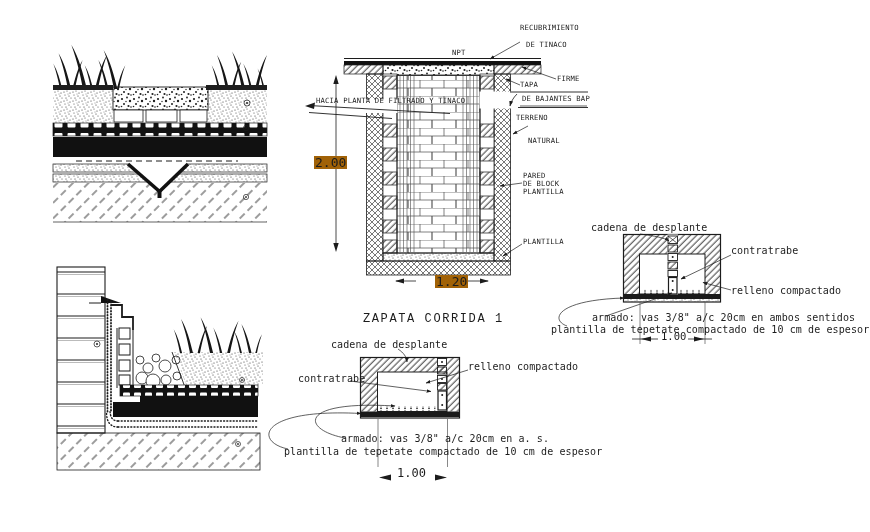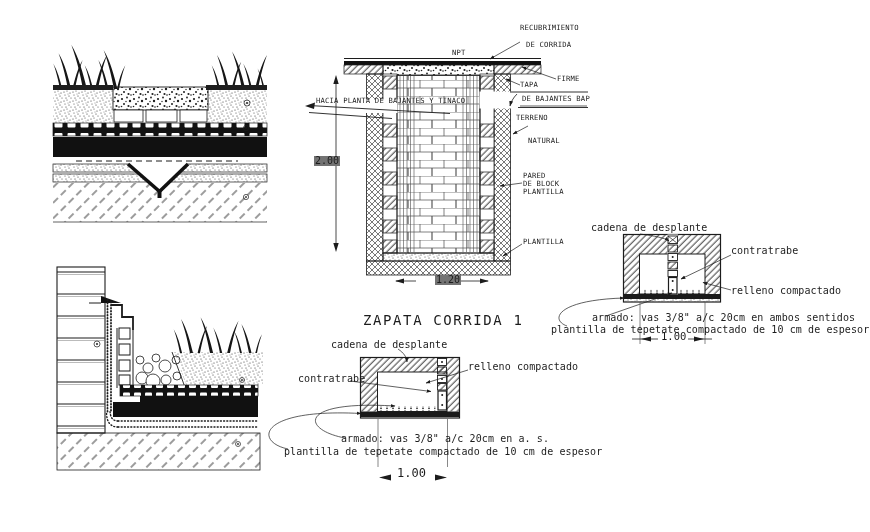--- a/index.html
+++ b/index.html
@@ -1,24 +1,24 @@
 <!DOCTYPE html>
 <html><head>
 <meta charset="utf-8">
 <style>
   html,body{margin:0;padding:0;background:#fff;}
   .canvas{position:relative;width:870px;height:532px;background:#fff;overflow:hidden;
           font-family:"DejaVu Sans Mono",monospace;color:#1c1c1c;}
   .canvas svg{position:absolute;left:0;top:0;}
   .lbl{position:absolute;white-space:nowrap;font-size:7.2px;letter-spacing:.2px;line-height:1;color:#1c1c1c;}
   .lbl2{position:absolute;white-space:nowrap;font-size:10px;letter-spacing:.1px;line-height:1;color:#1c1c1c;}
-  .dim{position:absolute;white-space:nowrap;font-size:10px;line-height:1;background:#737373;padding:0 1px;color:#1c1c1c;}
+  .dim{position:absolute;white-space:nowrap;font-size:13px;line-height:1;background:#a16207;padding:0 1px;color:#1c1c1c;}
   .dimL{position:absolute;white-space:nowrap;font-size:12px;line-height:1;color:#1c1c1c;}
   .dimM{position:absolute;white-space:nowrap;font-size:10.5px;line-height:1;color:#1c1c1c;}
-  .title-lbl{position:absolute;white-space:nowrap;font-size:14px;letter-spacing:1.6px;line-height:1;color:#1c1c1c;}
+  .title-lbl{position:absolute;white-space:nowrap;font-size:12px;letter-spacing:1.6px;line-height:1;color:#1c1c1c;font-family:Liberation Mono, monospace;}
 </style>
 </head>
 <body>
 
 <div class="canvas">
 
 <svg width="870" height="532" viewBox="0 0 870 532">
 <defs>
   <pattern id="h45" width="4.5" height="4.5" patternUnits="userSpaceOnUse" patternTransform="rotate(45)">
     <line x1="2" y1="0" x2="2" y2="4.5" stroke="#3a3a3a" stroke-width="1"></line>
@@ -340,25 +340,25 @@
     <line x1="632" y1="339" x2="658" y2="339" stroke="#1c1c1c" stroke-width="0.8"></line>
     <line x1="688" y1="339" x2="712" y2="339" stroke="#1c1c1c" stroke-width="0.8"></line>
     <polygon points="641,339 651,336.4 651,341.6" fill="#1c1c1c"></polygon>
     <polygon points="704,339 694,336.4 694,341.6" fill="#1c1c1c"></polygon>
   </g>
 </g>
 </svg>
 
 <div class="lbl" style="left:452px;top:49px">NPT</div>
 <div class="lbl" style="left:520px;top:24px">RECUBRIMIENTO</div>
-<div class="lbl" style="left:526px;top:41px">DE CORRIDA</div>
+<div class="lbl" style="left:526px;top:41px">DE TINACO</div>
 <div class="lbl" style="left:557px;top:75px">FIRME</div>
 <div class="lbl" style="left:520px;top:81px">TAPA</div>
 <div class="lbl" style="left:522px;top:95px">DE BAJANTES BAP</div>
-<div class="lbl" style="left:316px;top:97px">HACIA PLANTA DE BAJANTES Y TINACO</div>
+<div class="lbl" style="left:316px;top:97px">HACIA PLANTA DE FILTRADO Y TINACO</div>
 <div class="lbl" style="left:516px;top:114px">TERRENO</div>
 <div class="lbl" style="left:528px;top:137px">NATURAL</div>
 <div class="lbl" style="left:523px;top:172px">PARED</div>
 <div class="lbl" style="left:523px;top:180px">DE BLOCK</div>
 <div class="lbl" style="left:523px;top:188px">PLANTILLA</div>
 <div class="lbl" style="left:523px;top:238px">PLANTILLA</div>
 <div class="dim" style="left:314px;top:156px">2.00</div>
 <div class="dim" style="left:435px;top:275px">1.20</div>
 <div class="title-lbl" style="left:363px;top:313px">ZAPATA CORRIDA 1</div>
 

